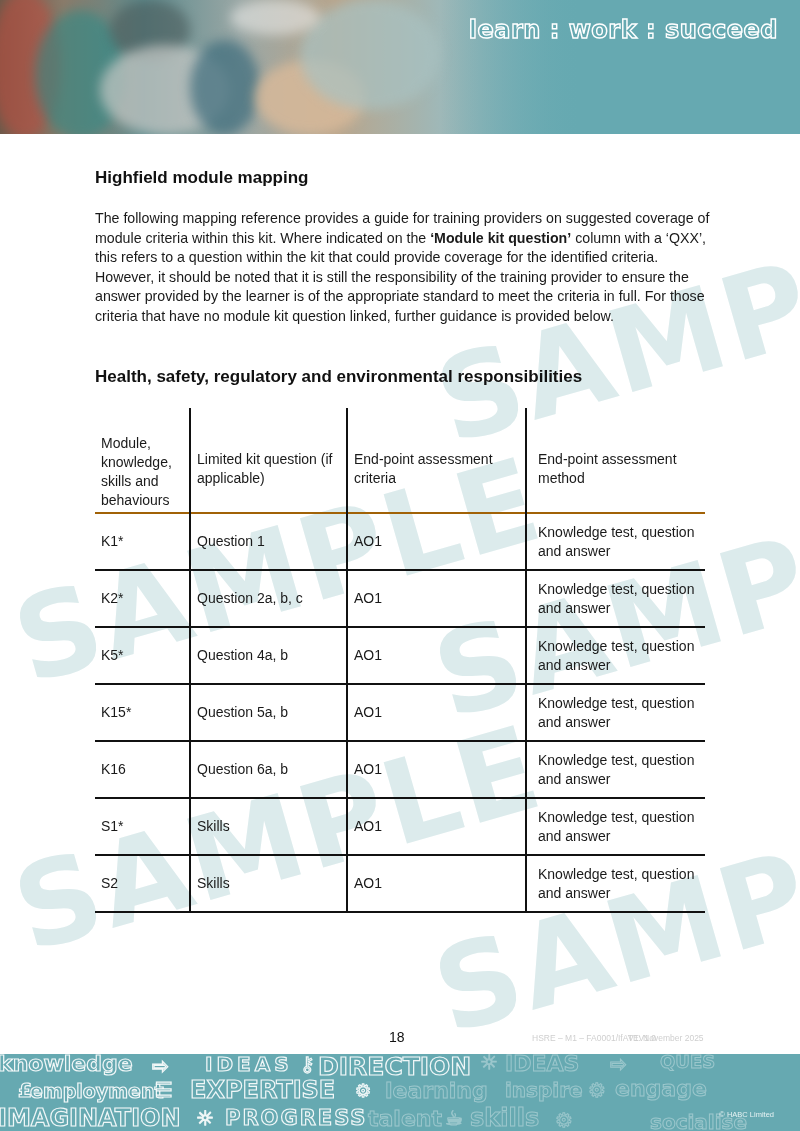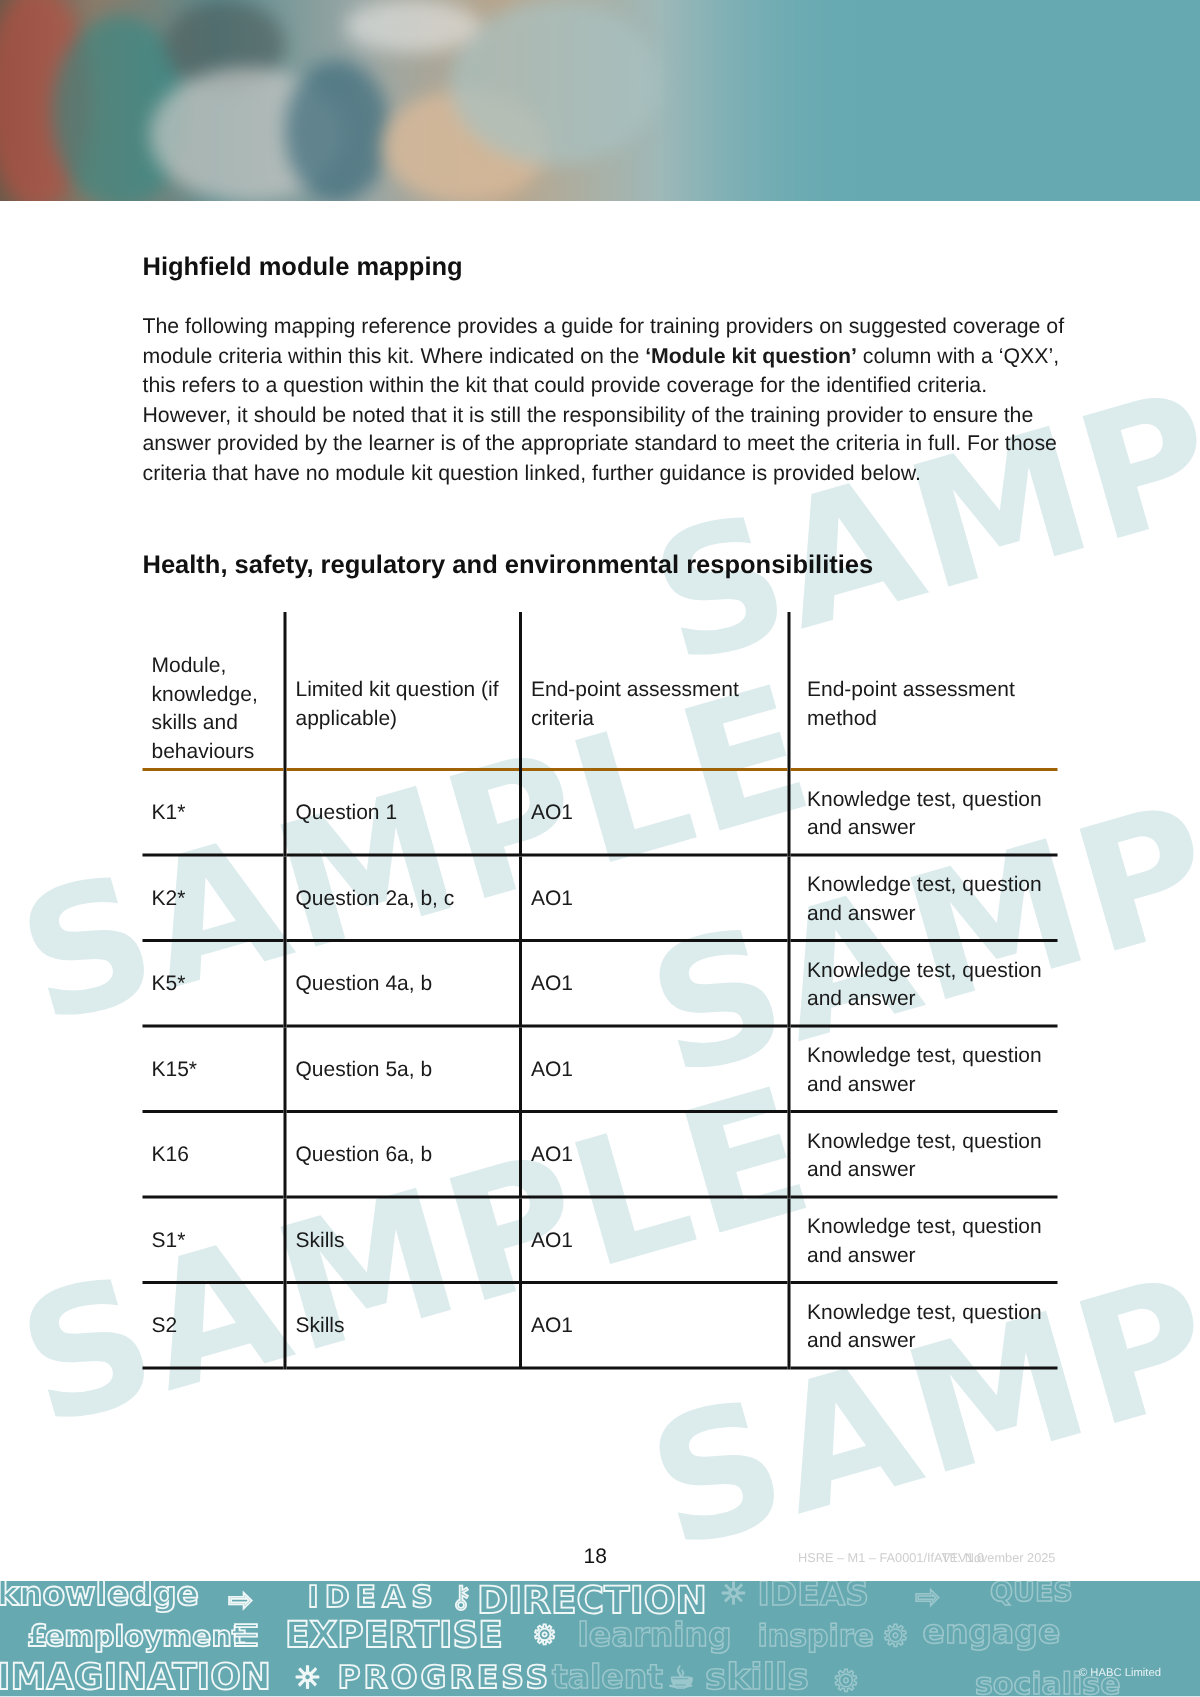--- a/index.html
+++ b/index.html
@@ -51,20 +51,21 @@
 <div class="banner">
   <div class="blob" style="left:-10px; top:-10px; width:70px; height:150px; background:#c24b3e; opacity:.55;"></div>
   <div class="blob" style="left:35px; top:10px; width:90px; height:130px; background:#2f8a86; opacity:.6;"></div>
   <div class="blob" style="left:110px; top:0; width:80px; height:60px; background:#4a5a5a; opacity:.6;"></div>
   <div class="blob" style="left:100px; top:45px; width:130px; height:90px; background:#c8c9c6; opacity:.7;"></div>
   <div class="blob" style="left:190px; top:40px; width:70px; height:95px; background:#3d6c7c; opacity:.7;"></div>
   <div class="blob" style="left:255px; top:60px; width:110px; height:75px; background:#d7b99a; opacity:.85;"></div>
   <div class="blob" style="left:300px; top:0; width:140px; height:110px; background:#a9c2c2; opacity:.7;"></div>
   <div class="blob" style="left:230px; top:0; width:90px; height:35px; background:#e8e8e6; opacity:.6;"></div>
   <div class="fade"></div>
+  <div class="tagline">learn : work : succeed</div>
 </div>
 
 <div class="wm" style="left:422px; top:340px;">SAMPLE</div>
 <div class="wm" style="left:0px; top:580px;">SAMPLE</div>
 <div class="wm" style="left:420px; top:615px;">SAMPLE</div>
 <div class="wm" style="left:0px; top:848px;">SAMPLE</div>
 <div class="wm" style="left:420px; top:930px;">SAMPLE</div>
 
 <div class="content">
   <h1>Highfield module mapping</h1>

